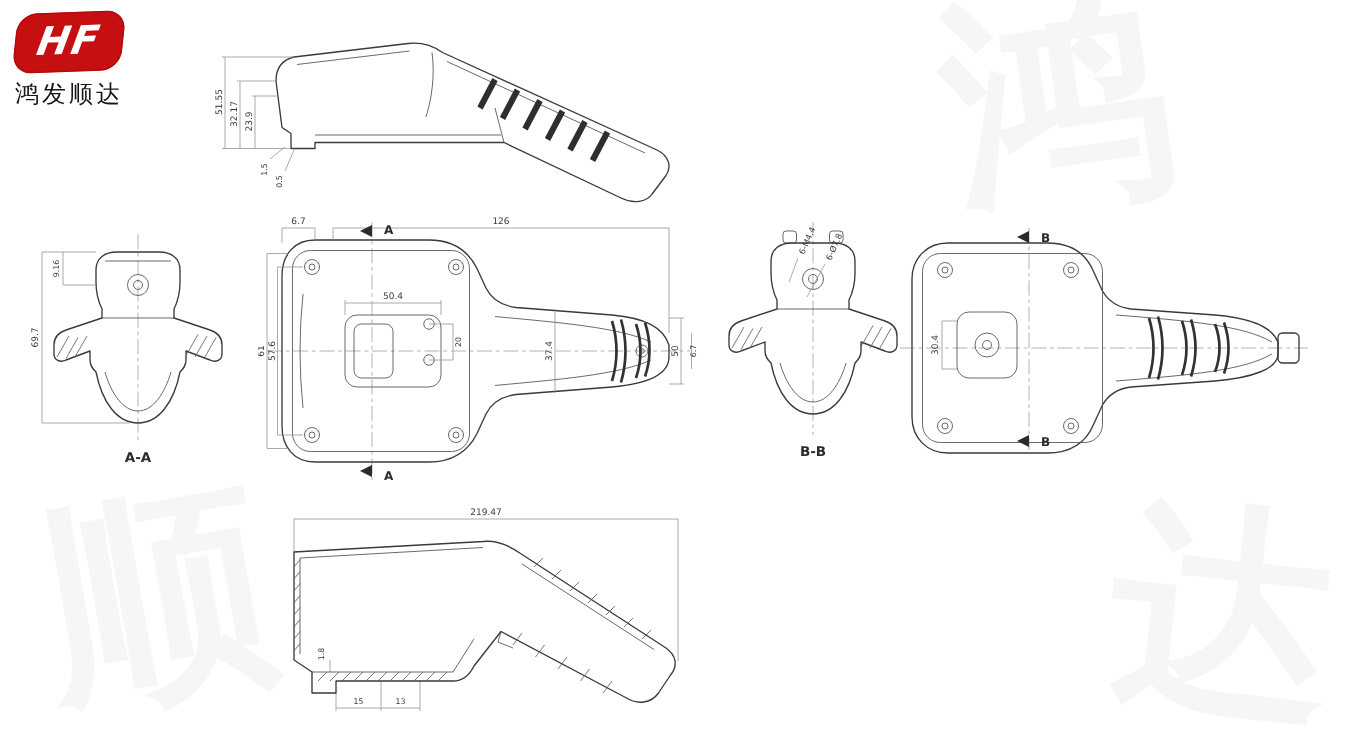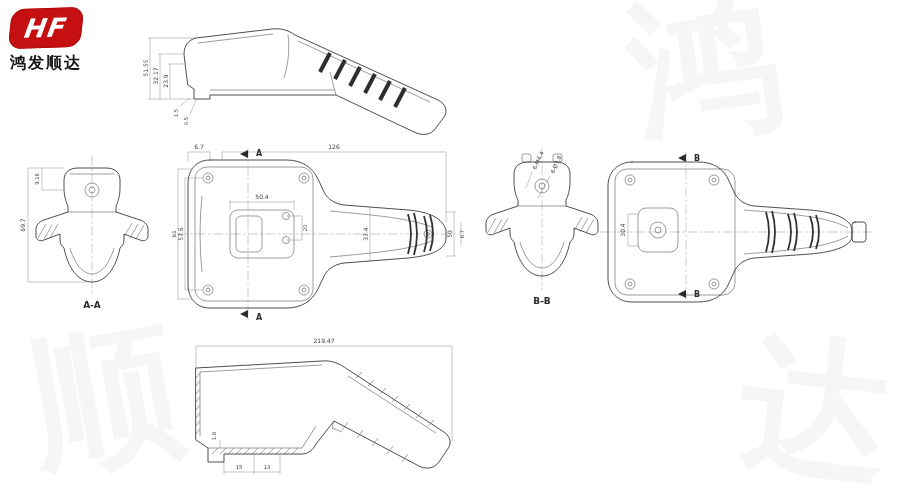--- a/index.html
+++ b/index.html
@@ -16,21 +16,21 @@
   .thin { stroke:#4a4a4a; fill:none; stroke-width:0.55; }
   .dimline { stroke:#8f8f8f; stroke-width:0.5; fill:none; }
   .cline { stroke:#9a9a9a; stroke-width:0.5; fill:none; stroke-dasharray:10 2.5 2.5 2.5; }
   .hatch { stroke:#5a5a5a; stroke-width:0.55; }
   .band { stroke:#323232; stroke-width:1.8; fill:none; }
   .stripe { stroke:#2e2e2e; stroke-width:4; }
   .arrow { fill:#2b2b2b; stroke:none; }
   .logo-wrap { position:absolute; left:10px; top:8px; width:110px; }
   .logo-mark { width:72px; height:40px; background:#c50f10; border-radius:13px; transform:skewX(-8deg) rotate(-2deg); display:flex; align-items:center; justify-content:center; box-shadow:0 0 0 1px #b00d0e inset; }
   .logo-mark span { color:#ffffff; font-style:italic; font-weight:bold; font-size:26px; letter-spacing:1px; transform:skewX(-4deg); }
-  .logo-company { margin-top:5px; font-size:16px; font-weight:bold; color:#161616; letter-spacing:2px; }
+  .logo-company { margin-top:5px; font-size:16px; font-weight:normal; color:#161616; letter-spacing:2px; }
   .wm { position:absolute; color:rgba(150,150,165,0.09); font-size:150px; font-weight:bold; pointer-events:none; user-select:none; }
 </style>
 </head>
 <body>
 
 <div class="wm" style="left:630px; top:-30px; transform:rotate(-8deg);">鸿</div>
 <div class="wm" style="left:30px; top:300px; transform:rotate(-10deg);">顺</div>
 <div class="wm" style="left:740px; top:310px; transform:rotate(6deg);">达</div>
 
 <div class="logo-wrap">

